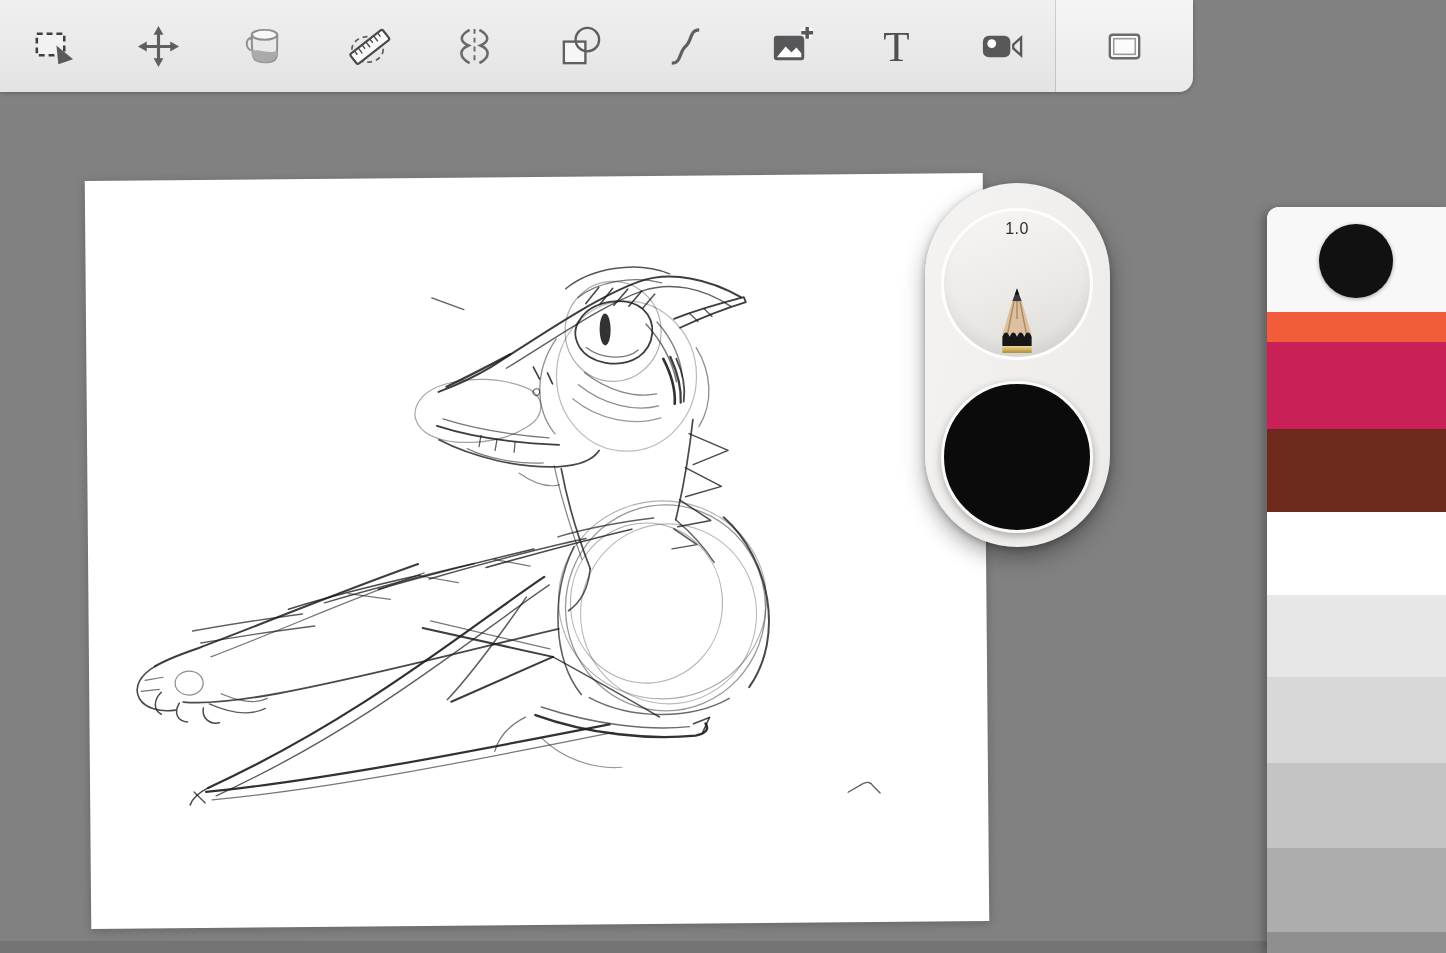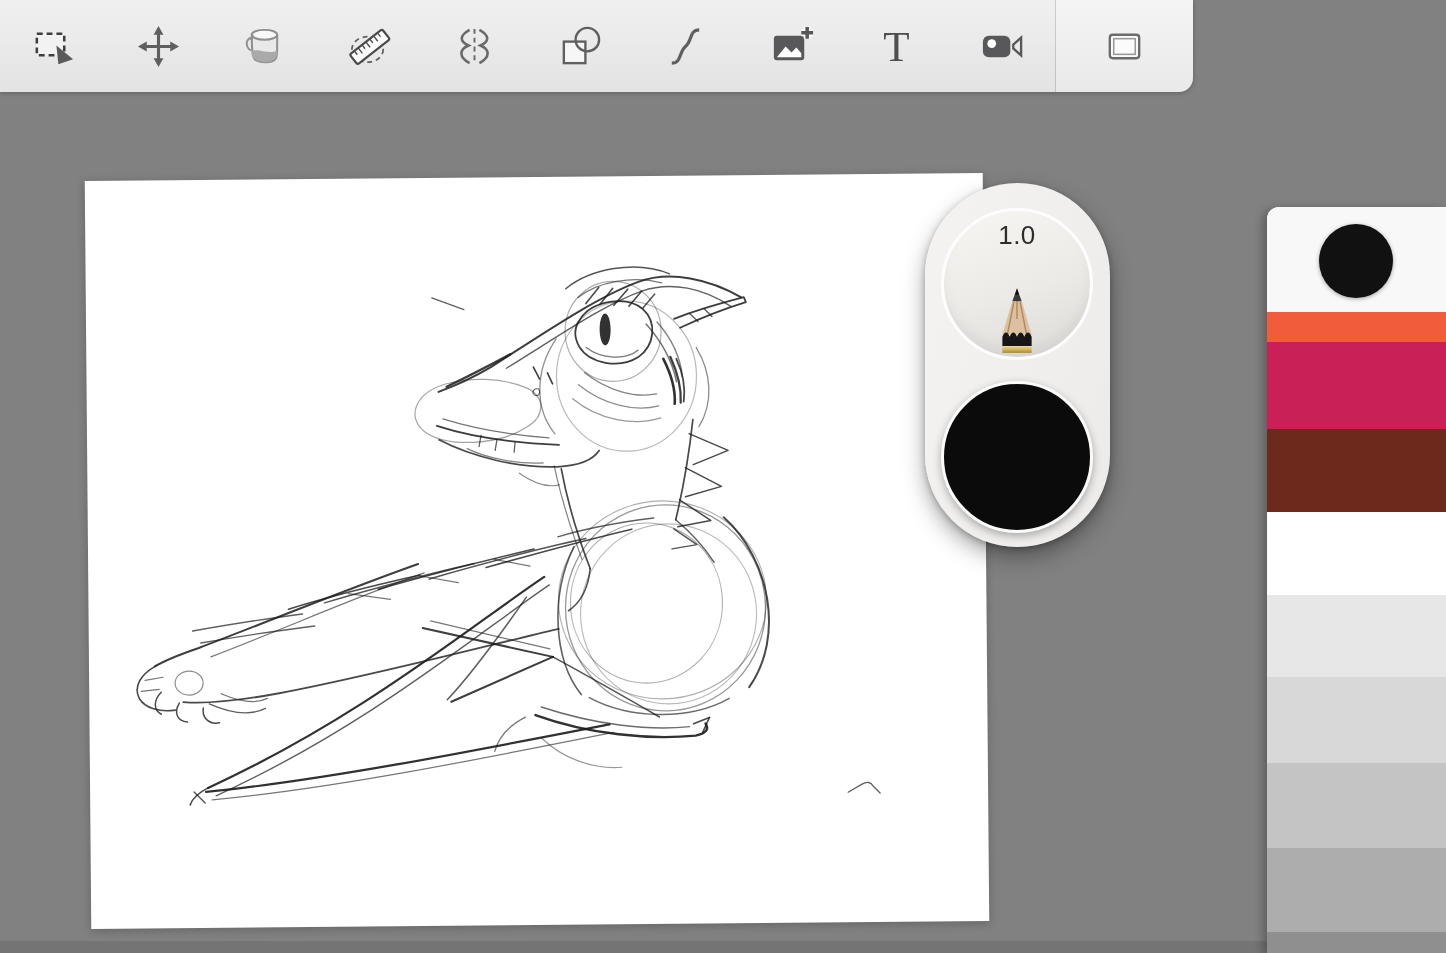--- a/index.html
+++ b/index.html
@@ -28,21 +28,21 @@
   .toolbar-right .tool{flex:0 0 100px;}
 
   
   .puck{position:absolute;left:925px;top:183px;width:185px;height:364px;border-radius:93px;
         background:linear-gradient(105deg,#f4f3f1,#ecebe9);z-index:20;
         box-shadow:0 10px 22px rgba(0,0,0,0.35),0 2px 6px rgba(0,0,0,0.25);}
   .puck-top{position:absolute;left:16px;top:25px;width:152px;height:152px;border-radius:50%;
         background:linear-gradient(160deg,#f8f6f3 0%,#eceae7 55%,#dcdad7 100%);
         border:3px solid #fdfdfd;box-shadow:inset 0 -8px 12px rgba(0,0,0,0.05);}
   .puck-size{position:absolute;left:0;top:9px;width:100%;text-align:center;
-        font-size:26px;color:#2d2d2d;letter-spacing:.5px;}
+        font-size:16px;color:#2d2d2d;letter-spacing:.5px;}
   .puck-pencil{position:absolute;left:50%;bottom:2px;transform:translateX(-50%);width:46px;height:68px;}
   .puck-color{position:absolute;left:16px;top:198px;width:152px;height:152px;border-radius:50%;
         border:3px solid #fafafa;box-shadow:0 3px 8px rgba(0,0,0,0.3);}
 
   
   .palette{position:absolute;left:1267px;top:207px;width:179px;height:746px;z-index:25;
         border-radius:12px 0 0 0;overflow:hidden;display:flex;flex-direction:column;
         background:#f8f8f8;box-shadow:-4px 2px 10px rgba(0,0,0,0.28);}
   .palette-current{position:relative;height:105px;flex:0 0 auto;background:#f8f8f8;}
   .current-color-dot{position:absolute;left:52px;top:17px;width:74px;height:74px;border-radius:50%;

